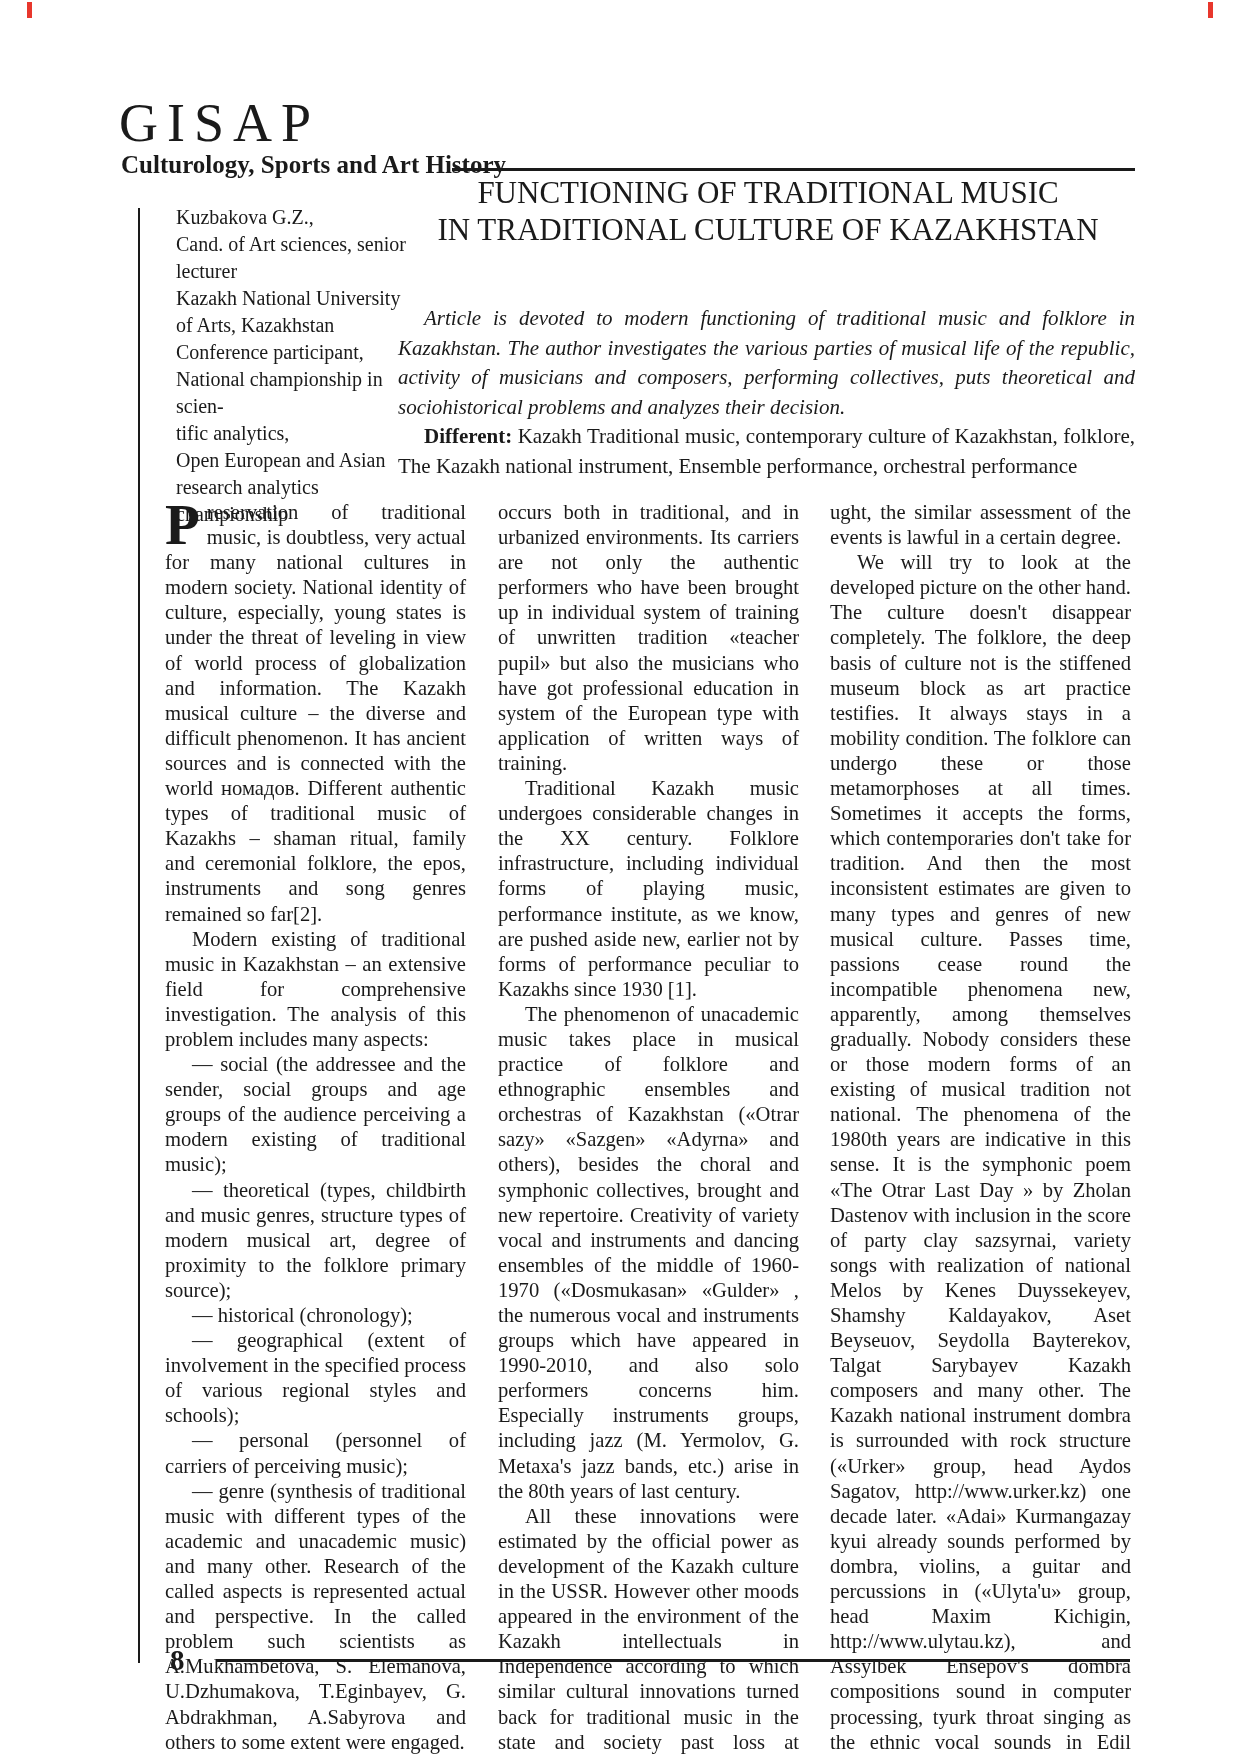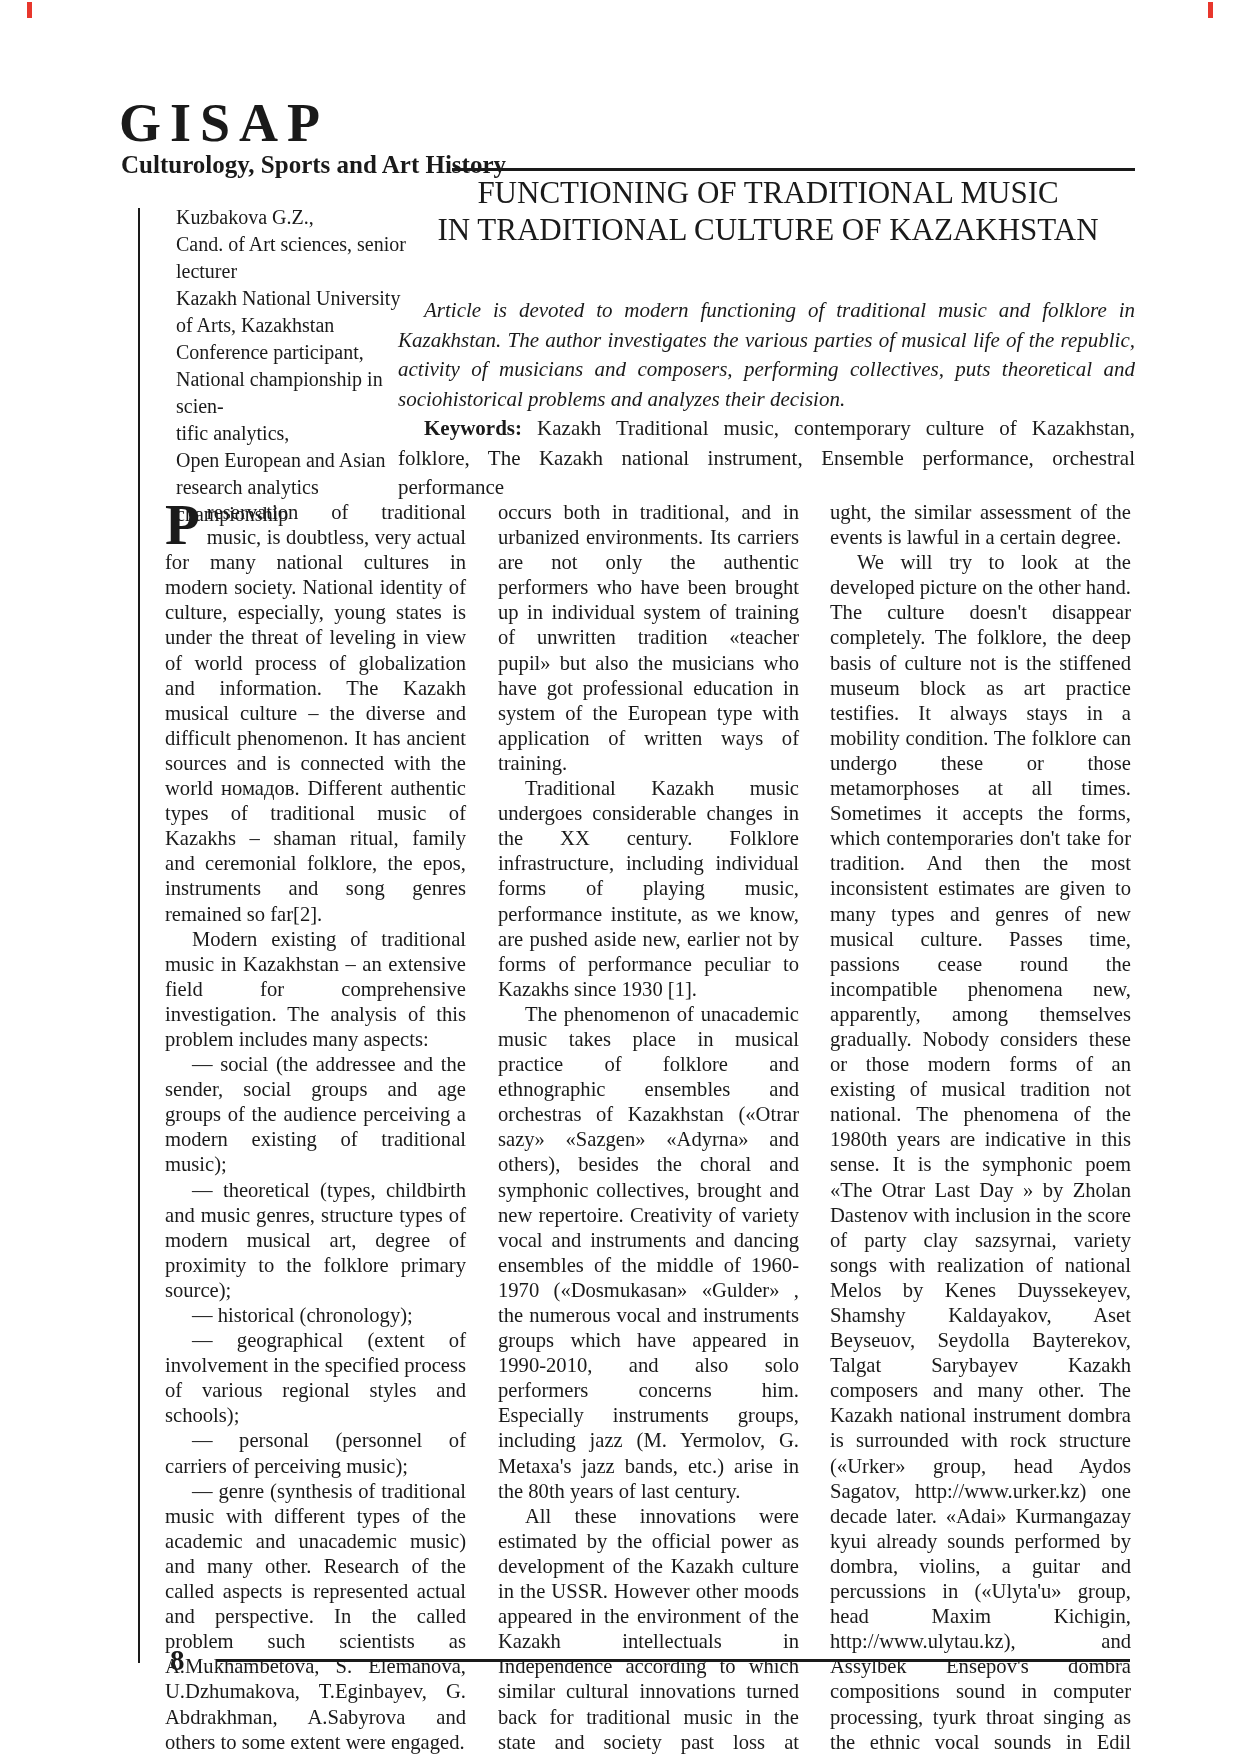--- a/index.html
+++ b/index.html
@@ -7,21 +7,21 @@
     position:relative; width:1241px; height:1754px; background:#ffffff;
     color:#1a1a1a; font-family:"Liberation Serif","DejaVu Serif",serif;
     overflow:hidden;
   }
   .crop-mark { position:absolute; top:2px; width:5px; height:16px; }
   .crop-mark.left  { left:27px; }
   .crop-mark.right { left:1208px; }
 
   .logo {
     position:absolute; left:119px; top:96px;
-    font-size:54px; font-weight:bold; letter-spacing:9px; line-height:1;
+    font-size:54px; font-weight:normal; letter-spacing:9px; line-height:1;
     white-space:nowrap;
   }
   .logo-sub {
     position:absolute; left:121px; top:151px;
     font-size:25px; font-weight:bold; white-space:nowrap;text-align:right;
   }
   .header-rule {
     position:absolute; left:452px; top:168px; width:683px; height:3px;
     background:#1a1a1a;
   }
@@ -37,21 +37,21 @@
   }
   .byline .grp { white-space:pre-line; }
   .byline .grp2 { }
 
   .title {
     position:absolute; left:400px; top:174px; width:736px;
     text-align:center; font-size:31px; line-height:37px; white-space:pre-line;
   }
 
   .abstract {
-    position:absolute; left:398px; top:296px; width:737px;
+    position:absolute; left:398px; top:304px; width:737px;
     font-size:21px; line-height:29.5px; text-align:justify;
   }
   .abstract p { margin:0; }
   .abstract .abs-text { font-style:italic; text-indent:26px; }
   .abstract .kw { text-indent:26px; }
 
   .bcol {
     position:absolute; top:500px; width:301px;
     font-size:20.6px; line-height:25.1px; text-align:justify;
   }
@@ -99,21 +99,21 @@
 tific analytics,
 Open European and Asian
 research analytics championship</div>
   </div>
 
   <div class="title">FUNCTIONING OF TRADITIONAL MUSIC
 IN TRADITIONAL CULTURE OF KAZAKHSTAN</div>
 
   <div class="abstract">
     <p class="abs-text">Article is devoted to modern functioning of traditional music and folklore in Kazakhstan. The author investigates the various parties of musical life of the republic, activity of musicians and composers, performing collectives, puts theoretical and sociohistorical problems and analyzes their decision.</p>
-    <p class="kw"><b>Keywords:</b><span> Kazakh Traditional music, contemporary culture of Kazakhstan, folklore, The Kazakh national instrument, Ensemble performance, orchestral performance</span></p>
+    <p class="kw"><b>Different:</b><span> Kazakh Traditional music, contemporary culture of Kazakhstan, folklore, The Kazakh national instrument, Ensemble performance, orchestral performance</span></p>
   </div>
 
   <div class="bcol" id="col1">
     <p class="noind"><span class="dropcap">P</span><span>reservation of traditional music, is doubtless, very actual for many national cultures in modern society. National identity of culture, especially, young states is under the threat of leveling in view of world process of globalization and information. The Kazakh musical culture – the diverse and difficult phenomenon. It has ancient sources and is connected with the world номадов. Different authentic types of traditional music of Kazakhs – shaman ritual, family and ceremonial folklore, the epos, instruments and song genres remained so far[2].</span></p>
     <p>Modern existing of traditional music in Kazakhstan – an extensive field for comprehensive investigation. The analysis of this problem includes many aspects:</p>
     <p>— social (the addressee and the sender, social groups and age groups of the audience perceiving a modern existing of traditional music);</p>
     <p>— theoretical (types, childbirth and music genres, structure types of modern musical art, degree of proximity to the folklore primary source);</p>
     <p>— historical (chronology);</p>
     <p>— geographical (extent of involvement in the specified process of various regional styles and schools);</p>
     <p>— personal (personnel of carriers of perceiving music);</p>

